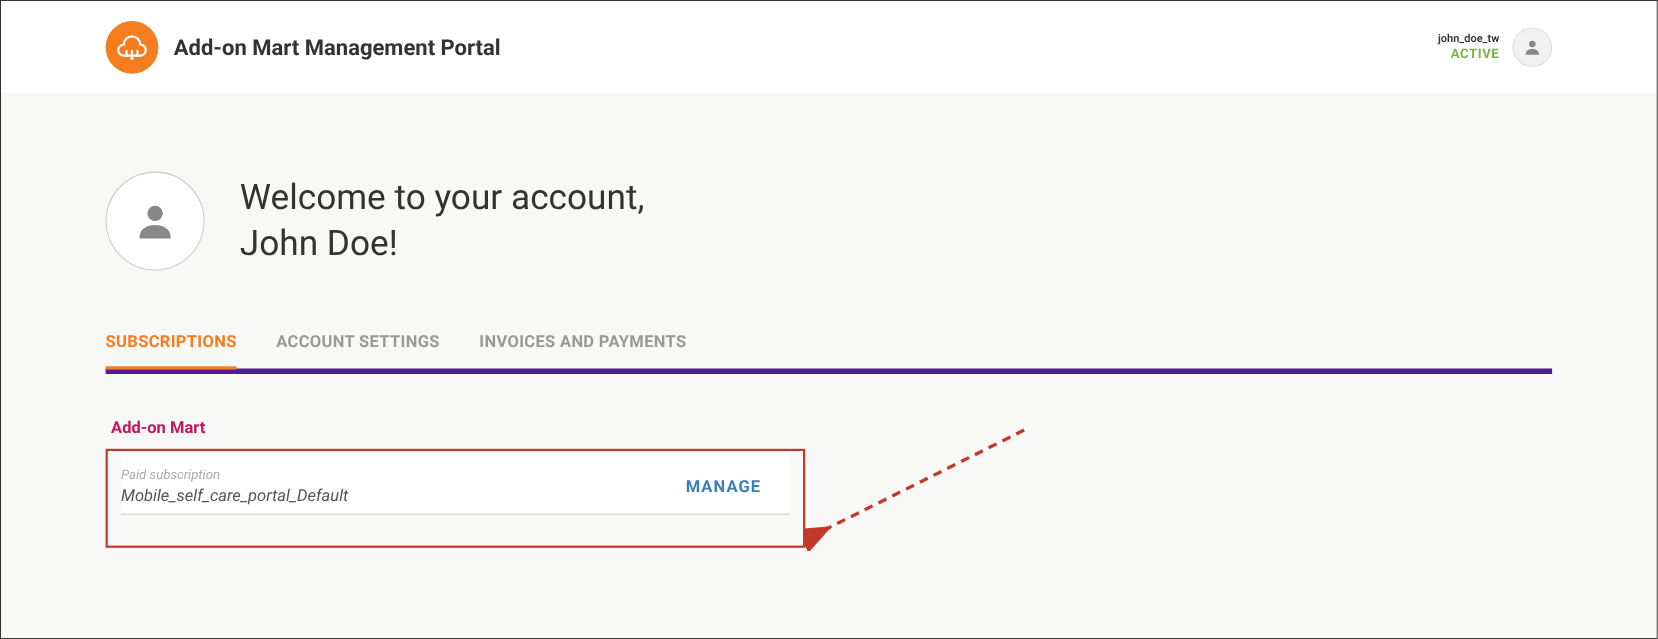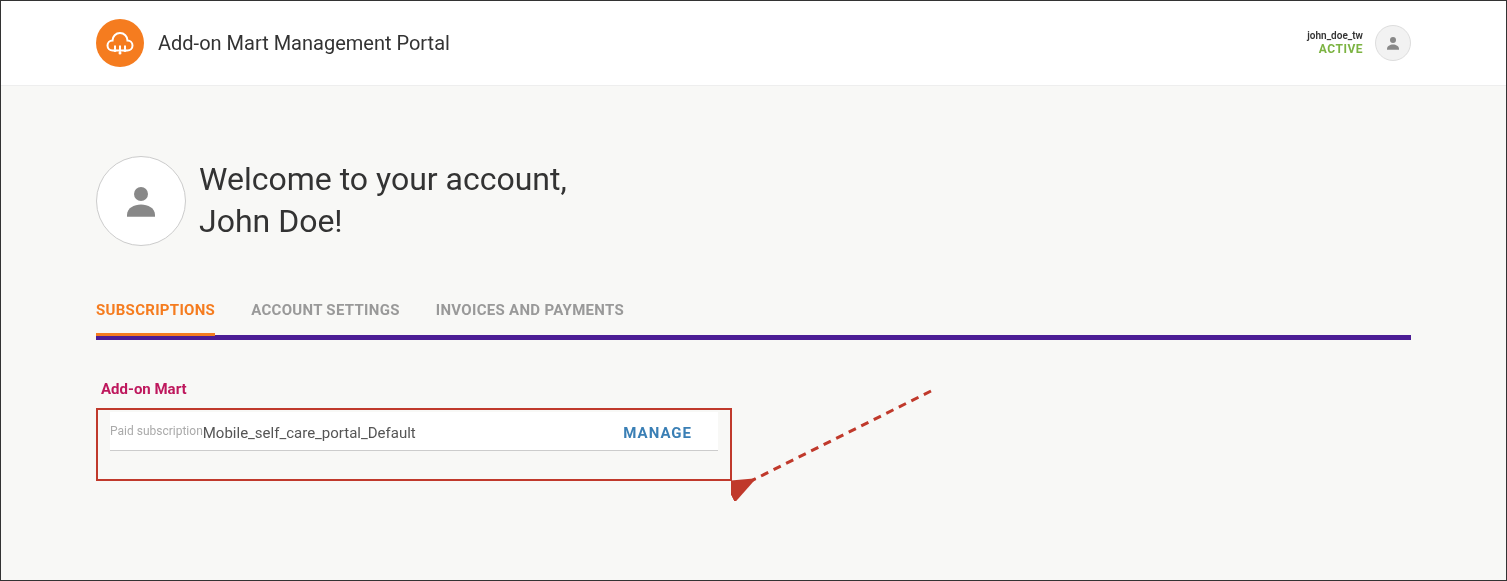--- a/index.html
+++ b/index.html
@@ -38,21 +38,21 @@
       align-items: center;
       justify-content: center;
     }
     .logo-circle svg {
       width: 30px;
       height: 30px;
     }
     .portal-title {
       font-size: 20px;
       color: #333;
-      font-weight: 400;
+      font-weight: 700;
     }
     .header-right {
       display: flex;
       align-items: center;
       gap: 12px;
     }
     .user-info {
       text-align: right;
       line-height: 1.2;
     }
@@ -83,21 +83,21 @@
       fill: #888;
     }
     .main {
       background: #f8f8f6;
       padding: 70px 95px 40px 95px;
       height: calc(100% - 85px);
     }
     .welcome-row {
       display: flex;
       align-items: center;
-      gap: 13px;
+      gap: 32px;
       margin-bottom: 55px;
     }
     .avatar-large {
       width: 90px;
       height: 90px;
       border-radius: 50%;
       border: 1px solid #ccc;
       background: #fff;
       display: flex;
       align-items: center;
@@ -163,21 +163,22 @@
     .sub-card {
       background: #fff;
       border-bottom: 1px solid #ccc;
       padding: 12px 16px 8px 0;
       display: flex;
       align-items: center;
       justify-content: space-between;
     }
     .sub-left {
       display: flex;
-      flex-direction: row;
+      flex-direction: column;
+      font-style: italic;
     }
     .sub-type {
       font-size: 12px;
       color: #aaa;
       margin-bottom: 3px;
     }
     .sub-name {
       font-size: 15px;
       color: #555;
     }

